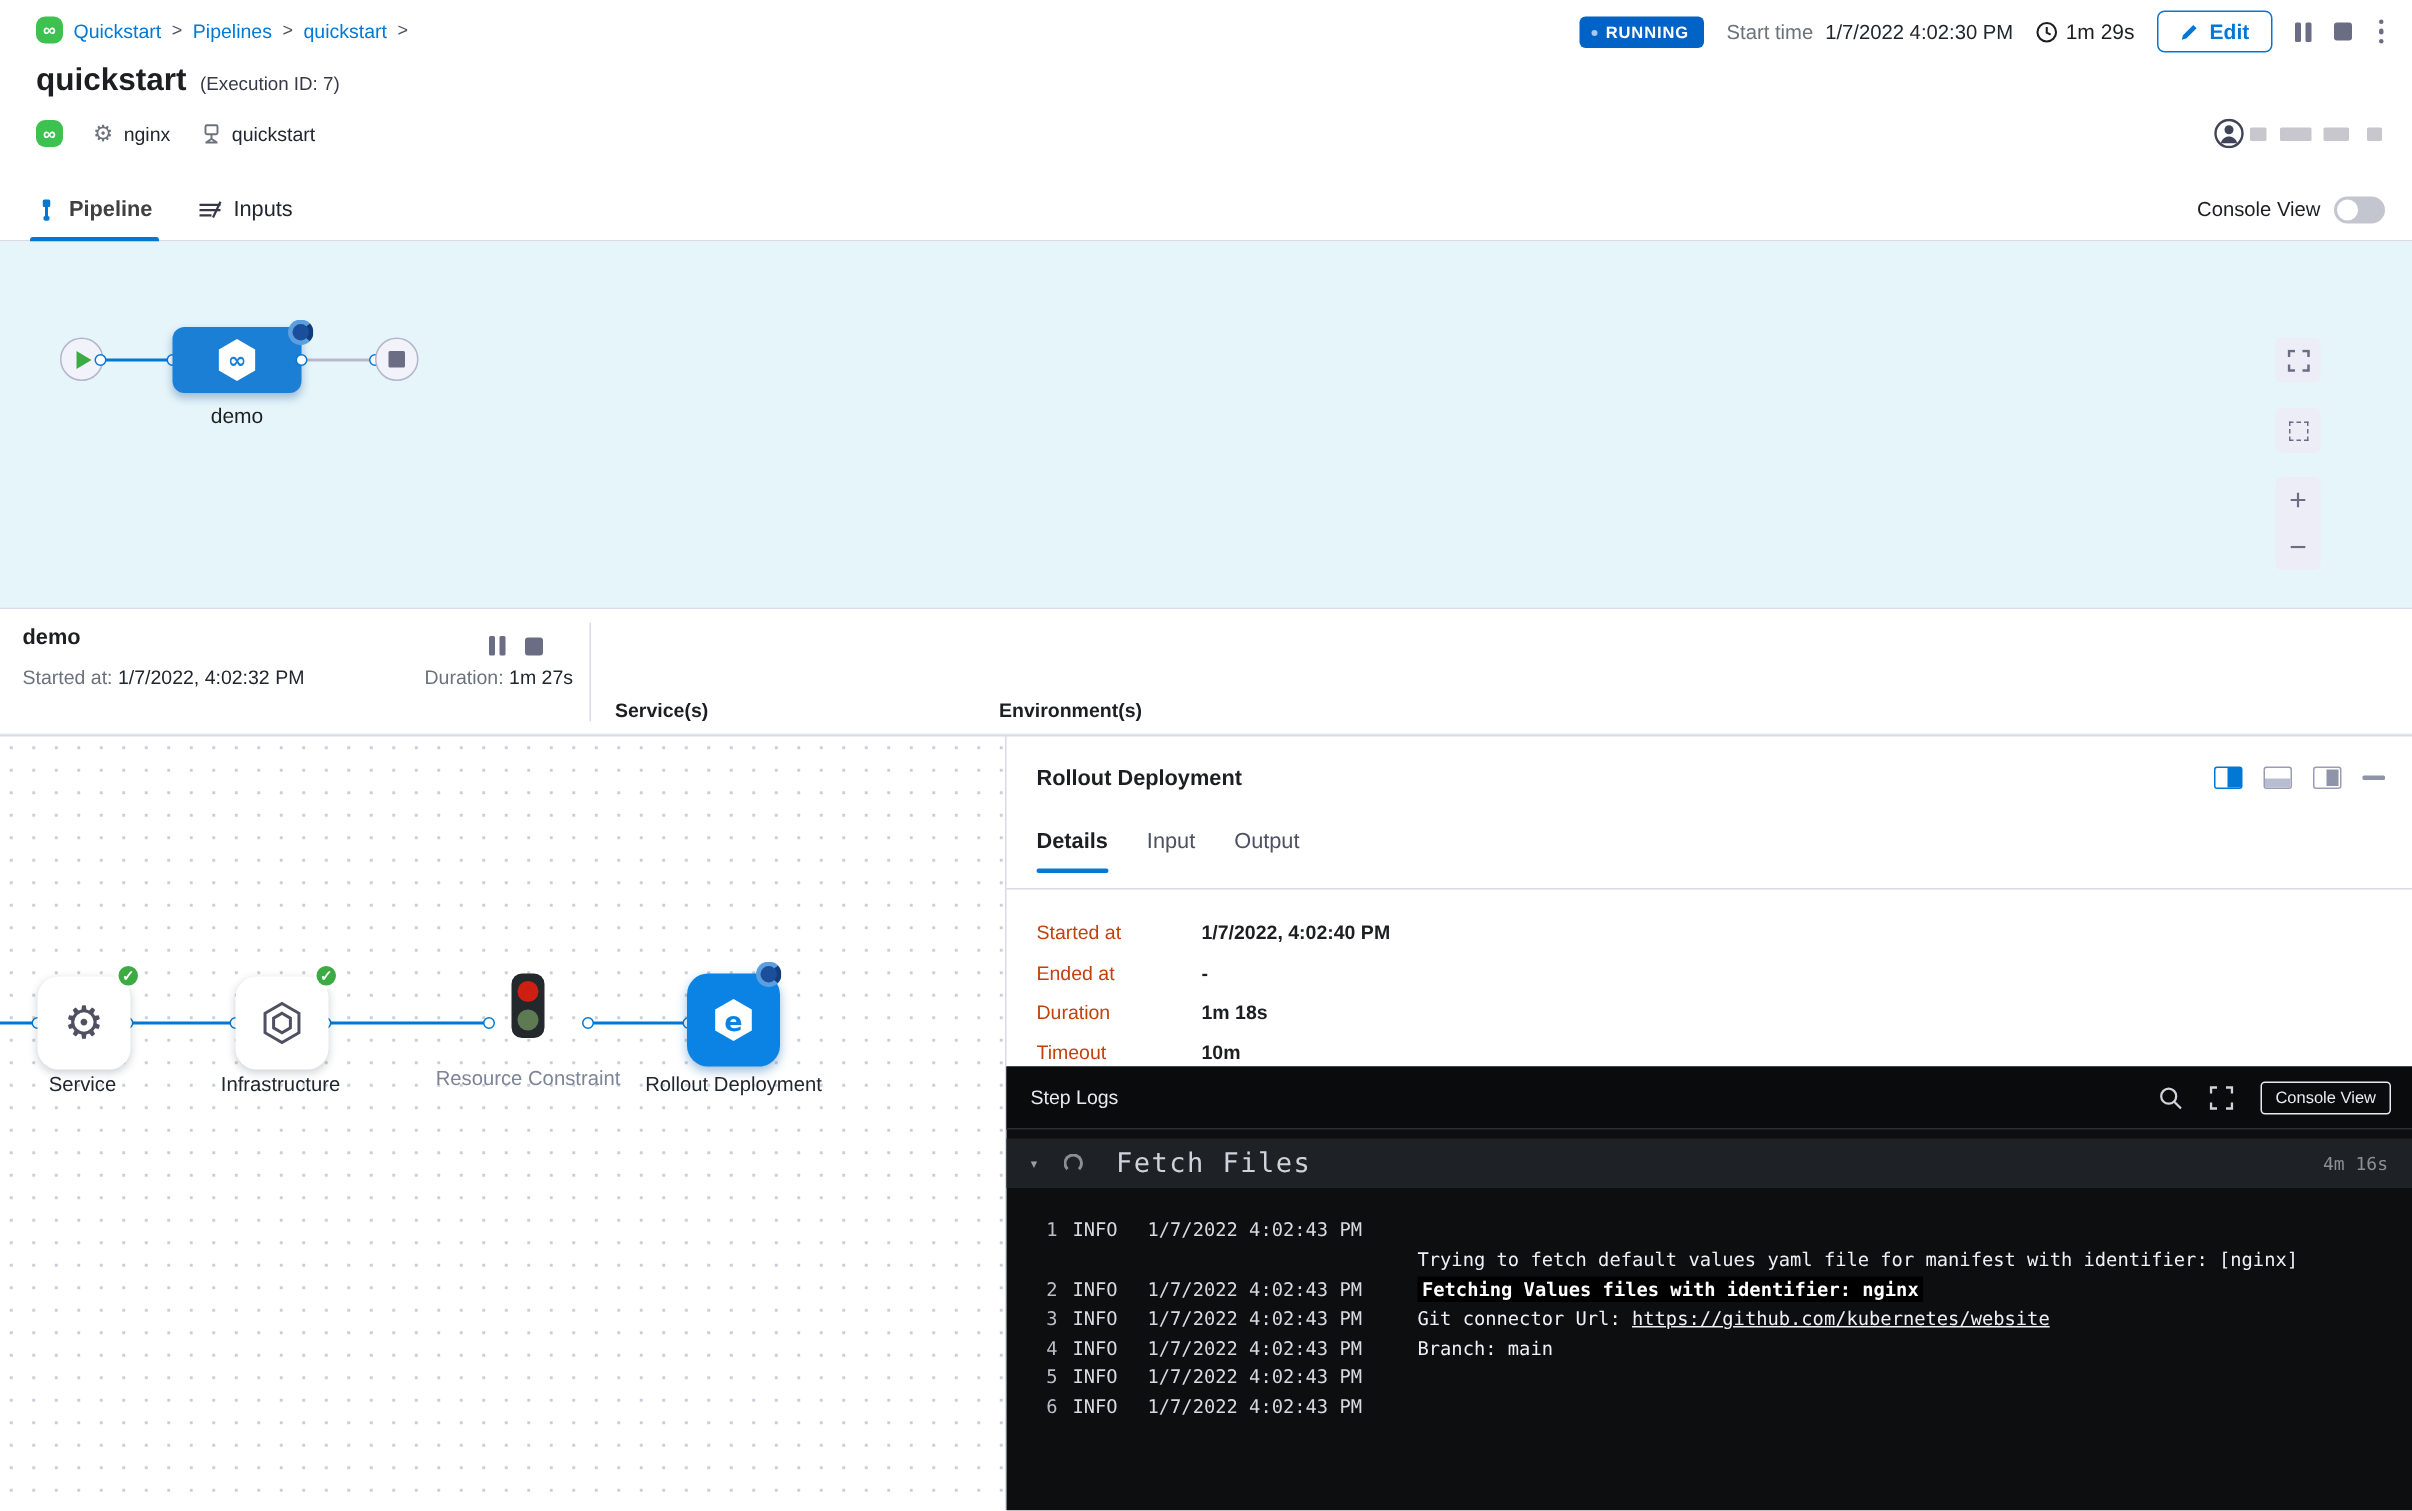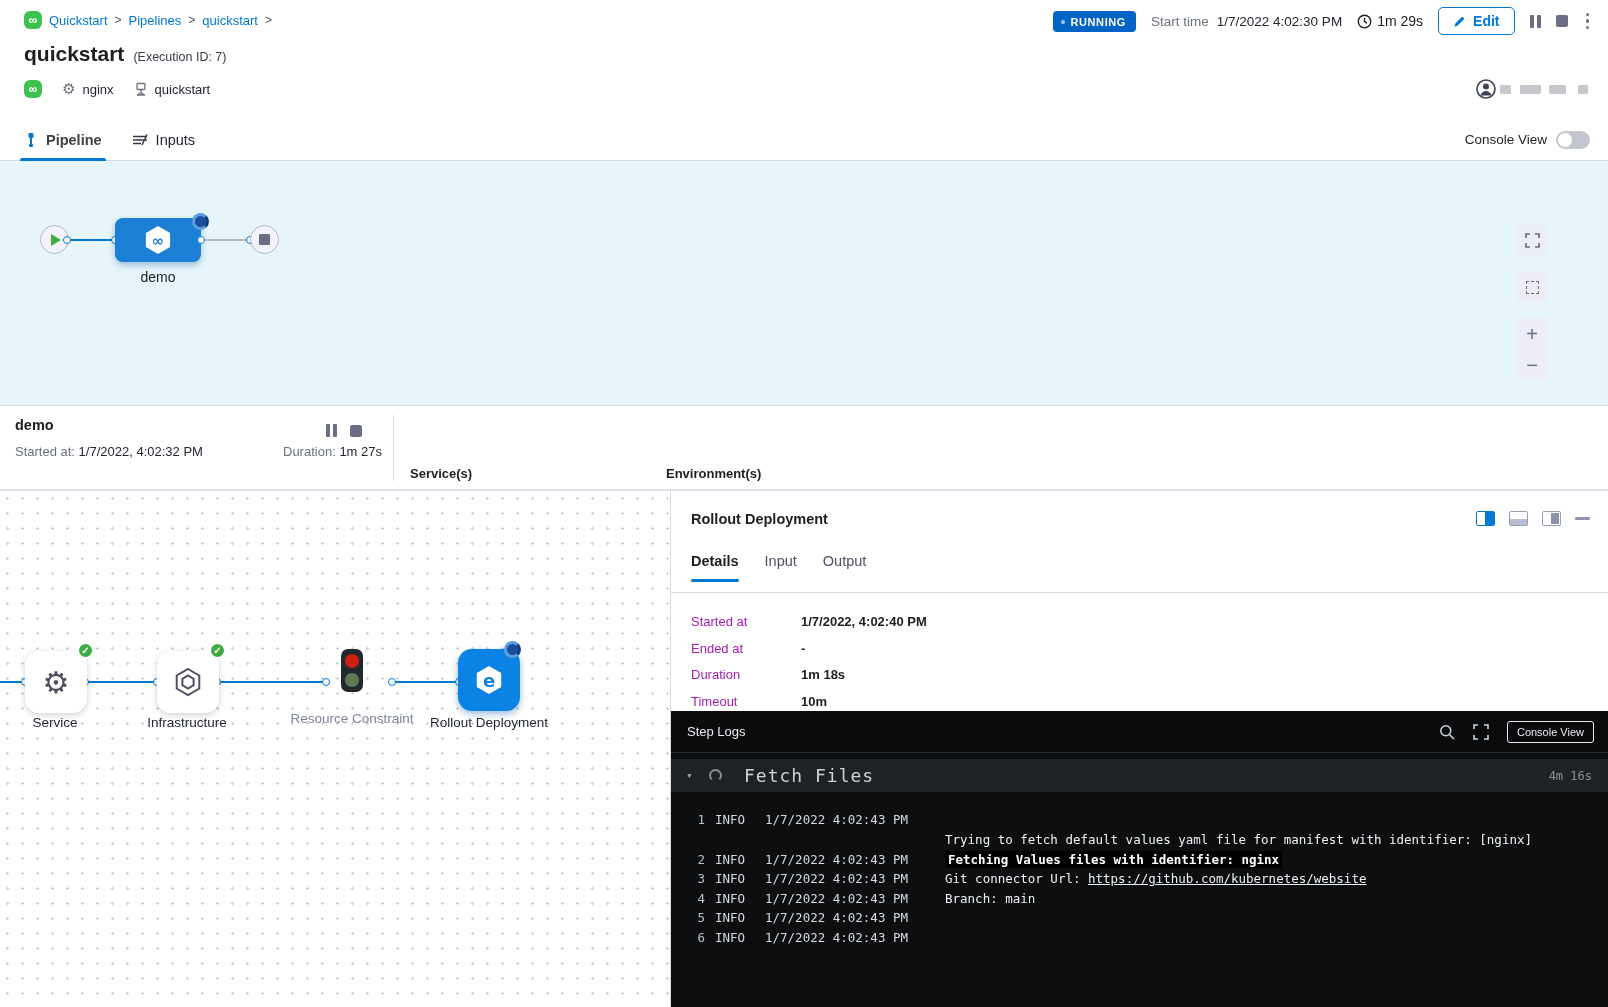--- a/index.html
+++ b/index.html
@@ -91,21 +91,21 @@
   .layout-ic.h::after { content:""; position:absolute; left:0; right:0; bottom:0; height:50%; background:#b9bdd1; }
   .layout-ic.r::after { content:""; position:absolute; right:1px; top:1px; bottom:1px; width:50%; background:#8f94a8; }
   .minimize-bar { width:15px; height:2.5px; background:#8f94a8; border-radius:1px; cursor:pointer; }
   .rp-tabs { position:absolute; left:20px; top:62px; display:flex; gap:26px; }
   .rp-tab { font-size:14.5px; color:#4f5162; padding-bottom:13px; position:relative; cursor:pointer; }
   .rp-tab.active { font-weight:bold; color:#1c1e21; }
   .rp-tab.active::after { content:""; position:absolute; left:0; right:0; bottom:0; height:3px; background:#0278d5; border-radius:2px; }
   .rp-tabline { position:absolute; left:0; right:0; top:101px; height:1px; background:#d9dae5; }
   .rp-details { position:absolute; left:20px; top:121px; font-size:13px; }
   .rp-row { display:flex; margin-bottom:7px; line-height:1.5; }
-  .rp-row .k { width:110px; color:#a21caf; }
+  .rp-row .k { width:110px; color:#c2410c; }
   .rp-row .v { color:#1c1e21; font-weight:bold; }
   
   .console { position:absolute; left:0; right:0; top:220px; bottom:0; background:#0d0e10; }
   .console-head { position:absolute; top:0; left:0; right:0; height:42px; background:#0a0b0d; border-bottom:1px solid #2a2d31; display:flex; align-items:center; }
   .console-title { margin-left:16px; font-size:13px; color:#e8eaed; }
   .console-head-right { position:absolute; right:14px; display:flex; align-items:center; gap:18px; }
   .btn-consoleview { border:1px solid #e8eaed; color:#e8eaed; font-size:11px; padding:4px 9px; border-radius:3px; background:transparent; cursor:pointer; }
   .log-section { position:absolute; left:0; right:0; height:33px; display:flex; align-items:center; font-family:"DejaVu Sans Mono", monospace; }
   .sec-fetch { top:48px; background:#1e2126; }
   .sec-init { top:262px; background:#17191d; }

